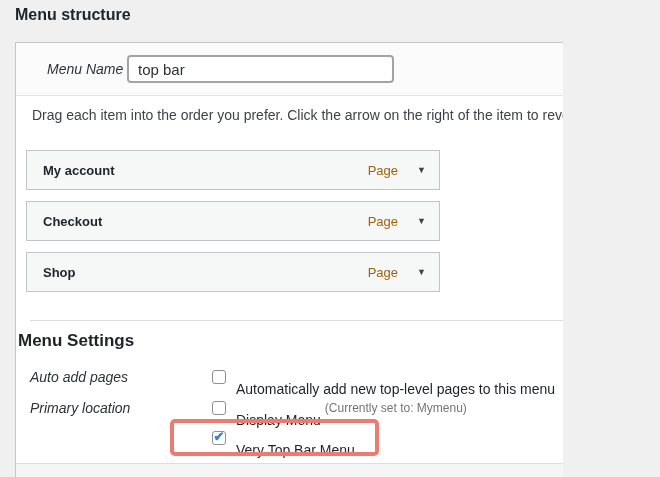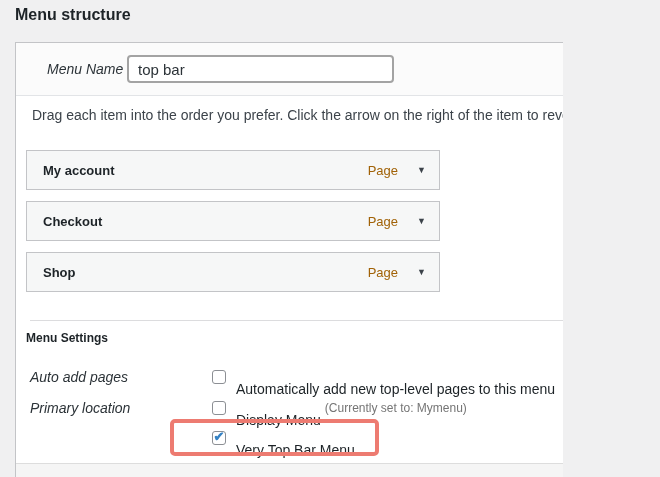--- a/index.html
+++ b/index.html
@@ -57,22 +57,22 @@
   .menu-item-right { display:flex; align-items:center; }
   .menu-item-type { font-size:13px; color:#a16207; margin-right:19px; }
   .arrow-icon { font-size:9px; color:#3c434a; line-height:1; }
 
   .section-divider {
     position:absolute; left:14px; top:277px; width:680px;
     border-top:1px solid #dcdcde;
   }
 
   .settings-title {
-    position:absolute; left:10px; top:288px;
-    font-size:12px; font-weight:700; color:#1d2327;text-align:center;
+    position:absolute; left:2px; top:288px;
+    font-size:17px; font-weight:700; color:#1d2327;text-align:center;
   }
 
   .settings-row {
     position:absolute; left:14px; height:18px;
     display:flex; align-items:center; font-size:14px;
   }
   .settings-label {
     width:182px; font-style:italic; color:#2c3338; flex:none;
   }
   .checkbox {

